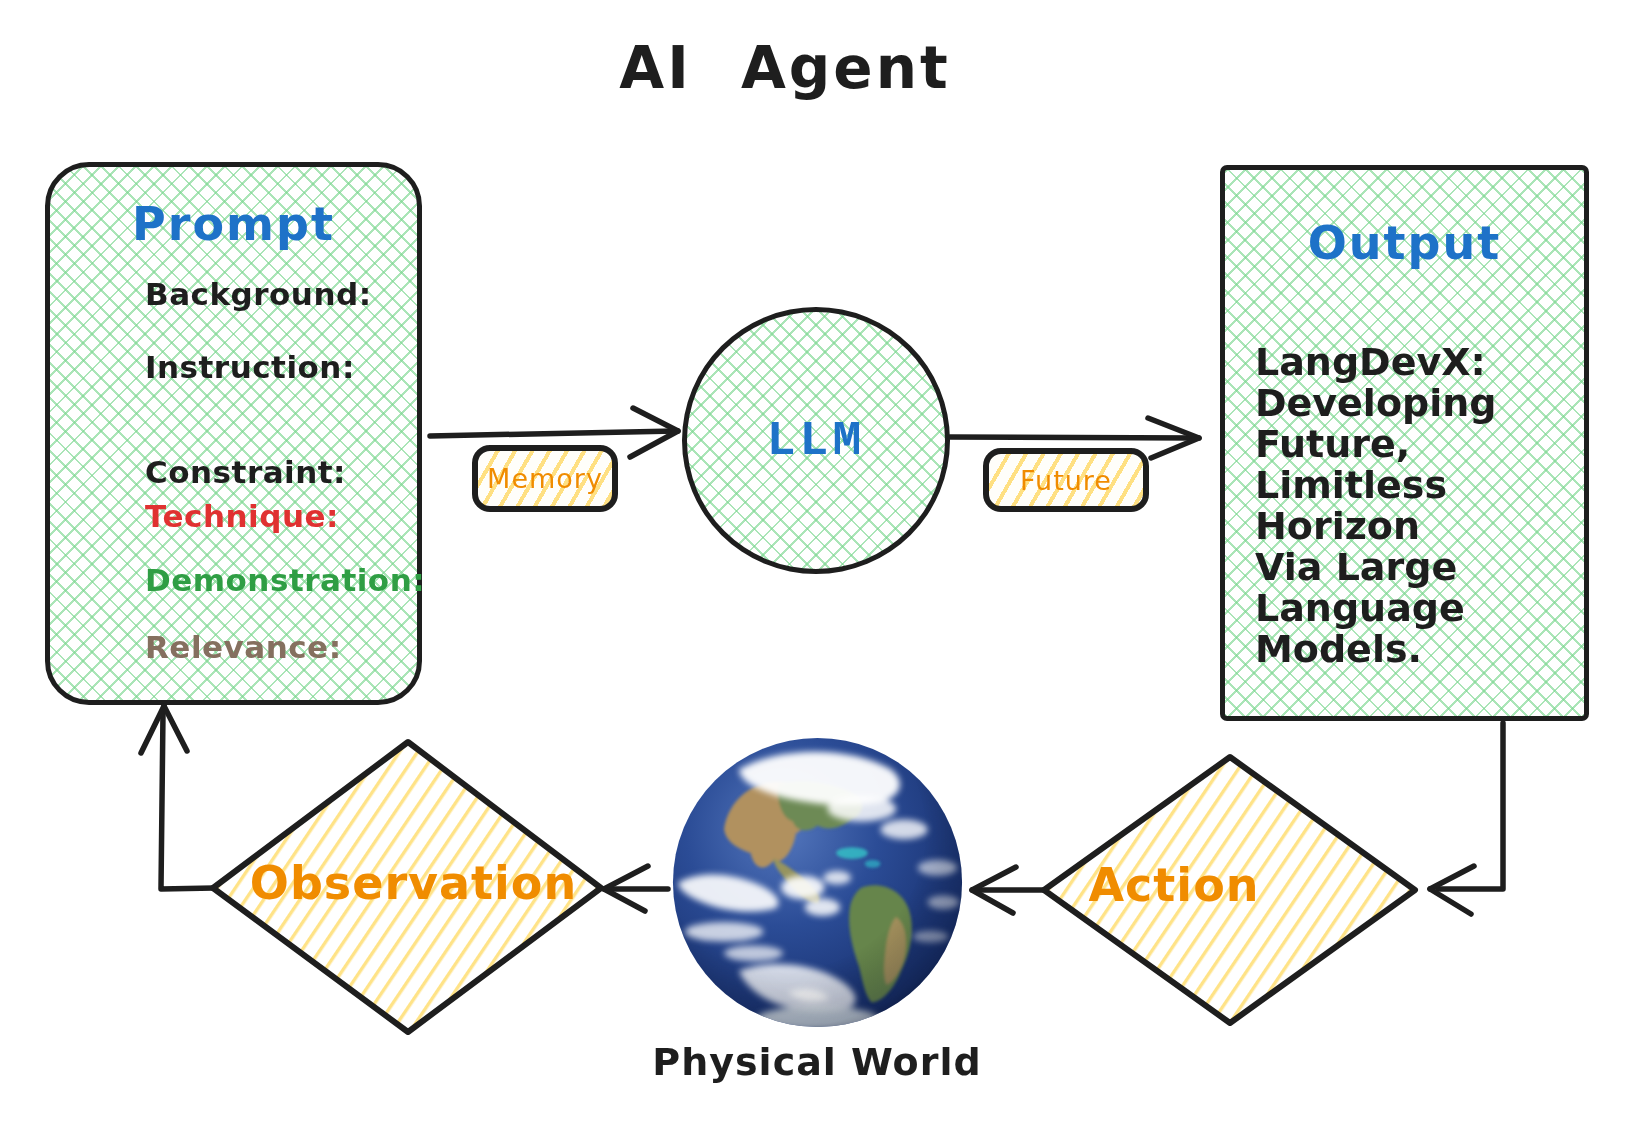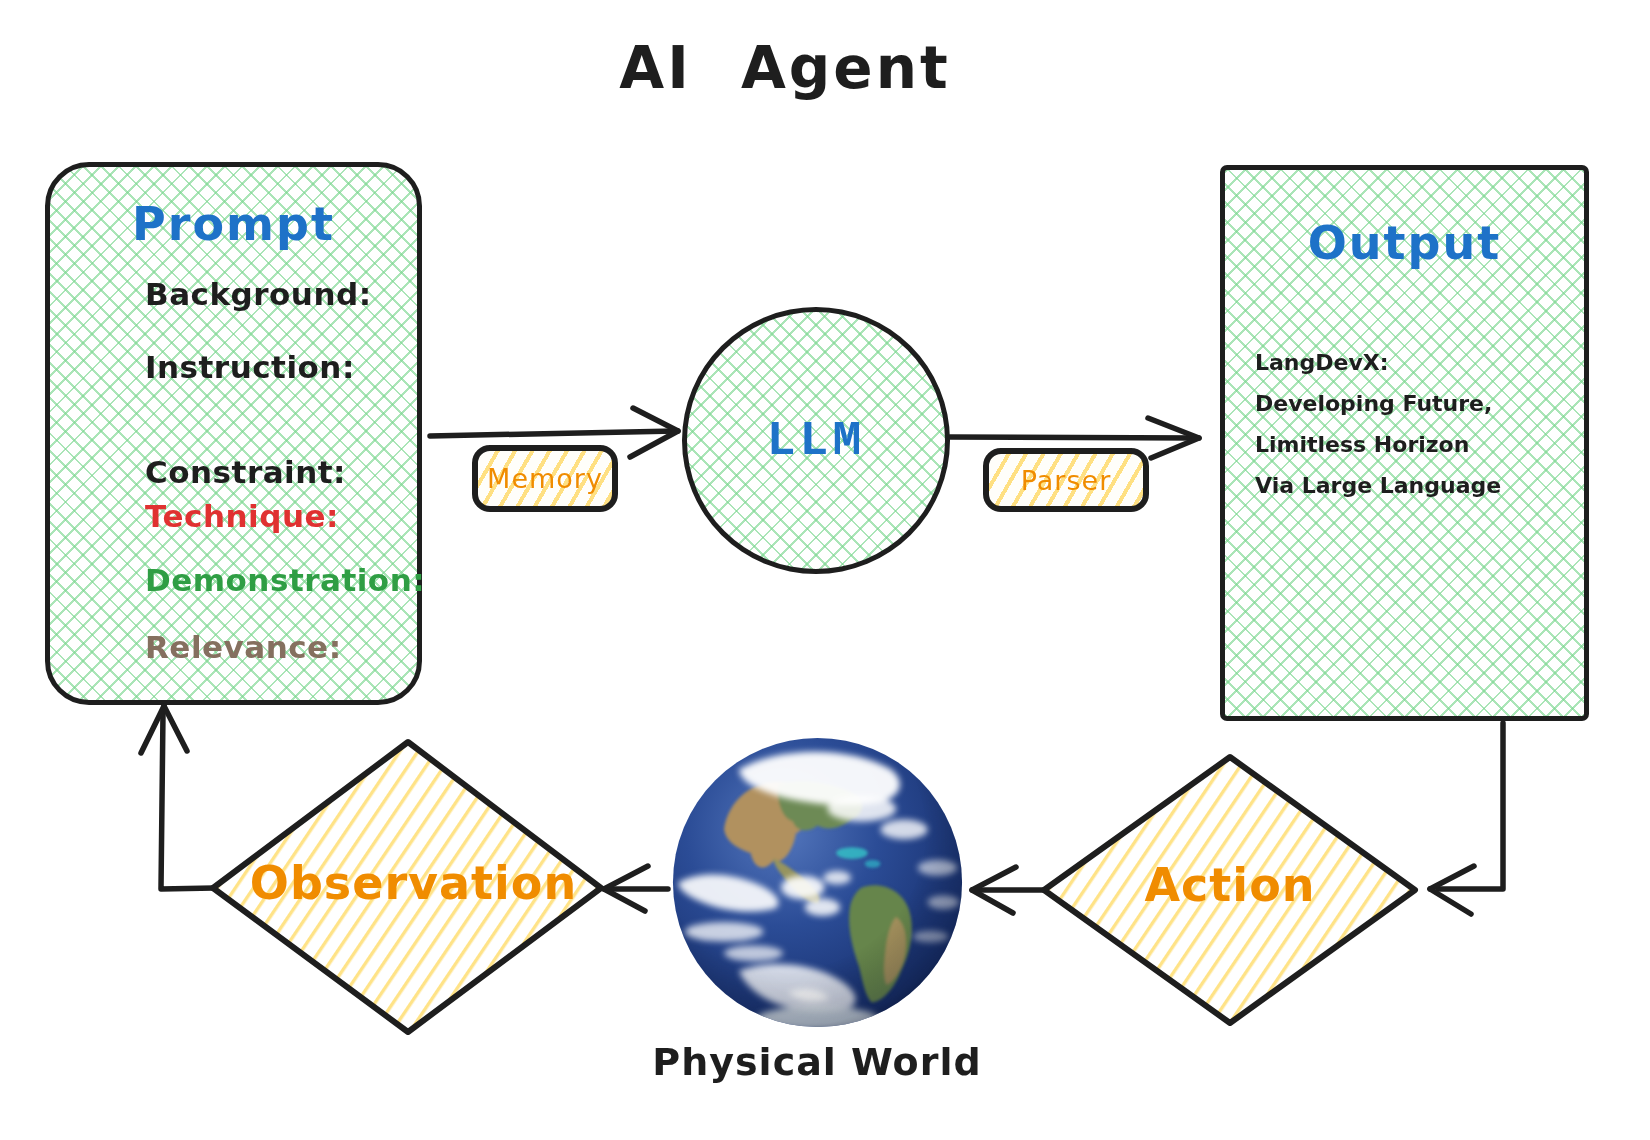--- a/index.html
+++ b/index.html
@@ -23,21 +23,21 @@
   .box{position:absolute;box-sizing:border-box;border:5px solid #1e1e1e;border-radius:44px;}
   .box-prompt{left:45px;top:162px;width:377px;height:543px;}
   .box-output{left:1220px;top:165px;width:369px;height:556px;border-radius:7px;}
   .box-title{position:absolute;left:0;width:100%;text-align:center;
     font-size:46px;font-weight:bold;color:#1e72c8;letter-spacing:2px;}
   .box-prompt .box-title{top:30px;}
   .box-output .box-title{top:46px;}
   .prompt-item{position:absolute;left:95px;font-size:31px;font-weight:bold;
     letter-spacing:.5px;white-space:nowrap;}
   .pi-0{top:109px}.pi-1{top:182px}.pi-2{top:263px}.pi-3{top:331px}.pi-4{top:395px}.pi-5{top:462px}
-  .output-body{position:absolute;left:30px;top:172px;font-size:22px;font-weight:bold;line-height:41px;}
+  .output-body{position:absolute;left:30px;top:172px;font-size:38px;font-weight:bold;line-height:41px;}
   
   .llm-circle{
     position:absolute;left:682px;top:307px;width:268px;height:267px;box-sizing:border-box;
     border:5px solid #1e1e1e;border-radius:50%;
     display:flex;align-items:center;justify-content:center;
   }
   .llm-text{font-size:48px;font-weight:bold;color:#1e72c8;letter-spacing:4px;font-family:Liberation Mono, monospace;}
   
   .tag{
     position:absolute;box-sizing:border-box;border:6px solid #1e1e1e;border-radius:18px;
@@ -50,21 +50,21 @@
   .overlay{position:absolute;left:0;top:0;width:1650px;height:1140px;}
   .earth-svg{position:absolute;left:670px;top:735px;width:295px;height:295px;}
   
   .title{
     position:absolute;left:485px;top:34px;width:600px;text-align:center;
     font-size:58px;font-weight:bold;letter-spacing:3px;word-spacing:26px;color:#1e1e1e;
   }
   .dlabel{position:absolute;text-align:center;color:#f08c00;font-weight:bold;
     font-size:46px;letter-spacing:1px;white-space:nowrap;}
   .dlabel-observation{left:216px;top:856px;width:395px;}
-  .dlabel-action{left:1050px;top:858px;width:360px;}
+  .dlabel-action{left:994px;top:858px;width:360px;}
   .earth-label{
     position:absolute;left:612px;top:1040px;width:410px;text-align:center;
     font-size:38px;font-weight:bold;color:#1e1e1e;letter-spacing:1px;
   }
 </style>
 </head>
 <body>
 
 <div class="canvas">
 
@@ -84,25 +84,26 @@
     <span class="llm-text">LLM</span>
   </div>
 
   <div class="box box-output crosshatch">
     <div class="box-title">Output</div>
     <div class="output-body">
       <div>LangDevX:</div>
       <div>Developing Future,</div>
       <div>Limitless Horizon</div>
       <div>Via Large Language</div>
+      <div>Models.</div>
     </div>
   </div>
 
   <div class="tag tag-memory yhatch">Memory</div>
-  <div class="tag tag-parser yhatch">Parser</div>
+  <div class="tag tag-parser yhatch">Future</div>
 
   <svg class="overlay" viewBox="0 0 1650 1140">
     <defs>
       <pattern id="diamondHatch" patternUnits="userSpaceOnUse" width="15" height="15" patternTransform="rotate(34)">
         <rect width="15" height="15" fill="#ffffff"></rect>
         <rect x="0" y="0" width="3.4" height="15" fill="#ffd95e" opacity="0.75"></rect>
       </pattern>
     </defs>
 
     <polygon points="213,888 408,742 601,888 408,1032" fill="url(#diamondHatch)" stroke="#1e1e1e" stroke-width="6" stroke-linejoin="round"></polygon>

